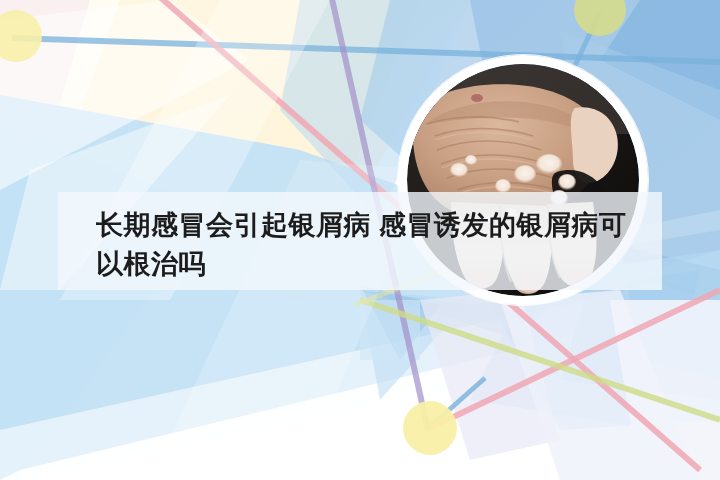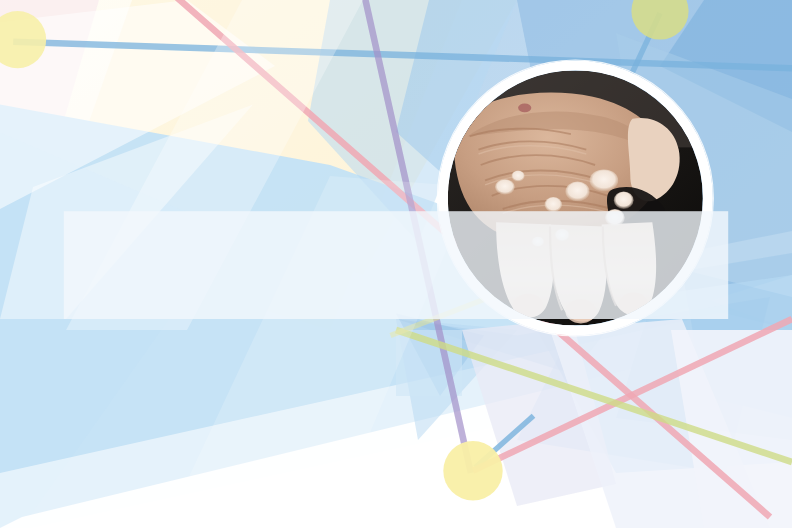--- a/index.html
+++ b/index.html
@@ -240,15 +240,17 @@
         </g>
 
         <ellipse cx="70" cy="34" rx="6" ry="4" fill="#a3575a" opacity="0.7"></ellipse>
 
         <rect x="0" y="0" width="232" height="232" fill="none"></rect>
       </svg>
     </div>
   </div>
 
   <div id="title-band">
+    <div class="title-line">长期感冒会引起银屑病 感冒诱发的银屑病可</div>
+    <div class="title-line">以根治吗</div>
   </div>
 
 </div>
 
 </body></html>

